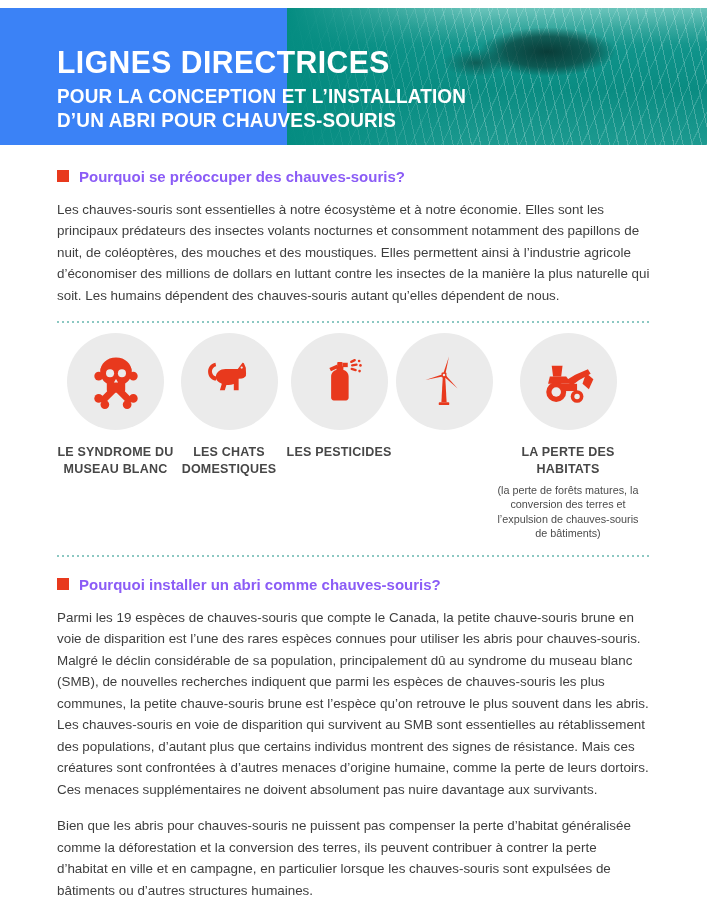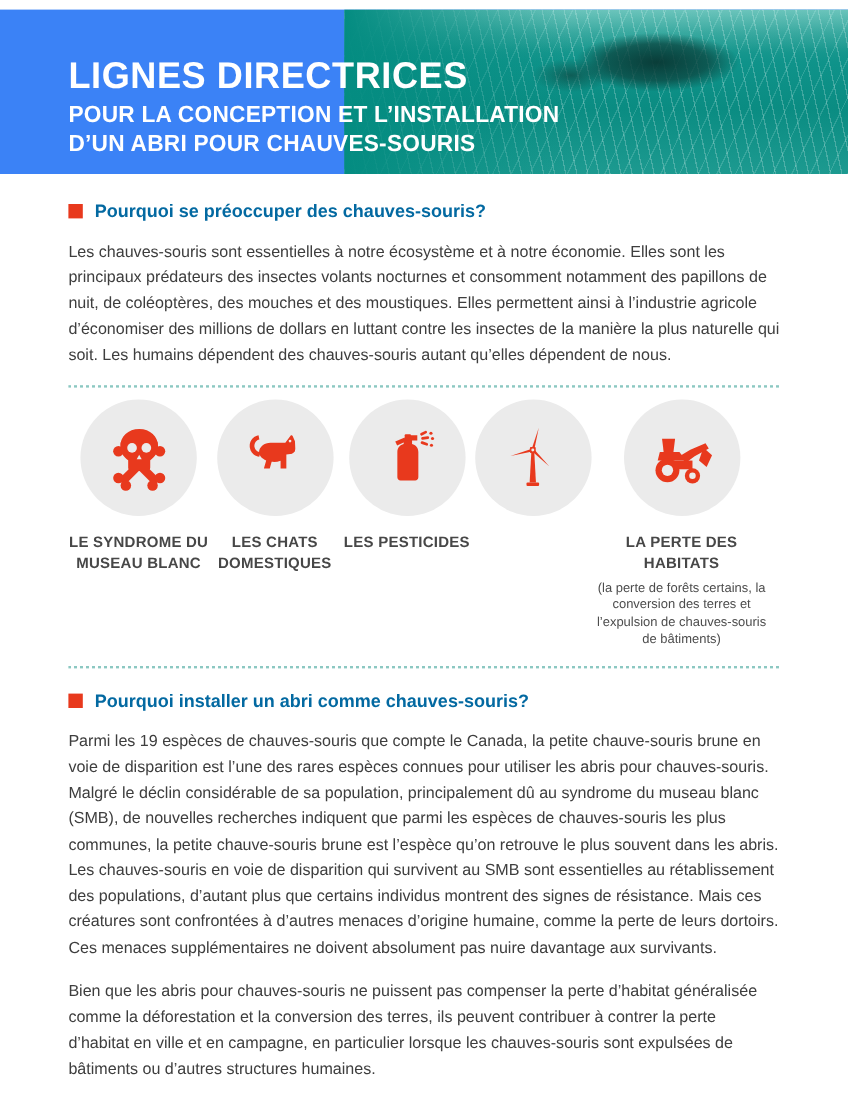--- a/index.html
+++ b/index.html
@@ -26,21 +26,21 @@
       linear-gradient(to bottom, #34a59b 0%, #0f938a 32%, #0a8c82 60%, #1d9a90 100%);
   }
   .banner-text { position:absolute; left:57px; top:39px; color:#ffffff;
     transform:scaleX(.97); transform-origin:left top; }
   .banner-title { font-size:31px; font-weight:bold; letter-spacing:.5px; line-height:1; }
   .banner-sub { font-size:19.5px; font-weight:bold; line-height:1.22; margin-top:7px; letter-spacing:.2px; }
   
   .content { position:absolute; left:0; top:145px; width:707px; padding:0 57px; }
   .section-heading {
     position:relative; padding-left:22px; margin-top:23px;
-    color:#0369a1; font-weight:bold; font-size:15px; line-height:1.25;
+    color:#8b5cf6; font-weight:bold; font-size:15px; line-height:1.25;
   }
   .sq {
     position:absolute; left:0; top:2px; width:12px; height:12px; background:#e8391d;
     display:inline-block;
   }
   p.body {
     margin-top:12px; font-size:13.4px; line-height:21.5px; color:#3e3e3e;
     text-align:left;
   }
   .dotted {
@@ -181,21 +181,21 @@
               <path d="M52 22l8 7-5 11-7-6z"></path>
               <circle cx="19" cy="43" r="11"></circle>
               <circle cx="42" cy="48" r="7"></circle>
               <rect x="19" y="34" width="23" height="8"></rect>
             </g>
             <circle cx="19" cy="43" r="5.2" fill="#ebebeb"></circle>
             <circle cx="42" cy="48" r="3" fill="#ebebeb"></circle>
           </svg>
         </div>
         <div class="threat-label">LA PERTE DES HABITATS</div>
-        <div class="threat-sub" style="margin-top:6px;">(la perte de forêts certains, la conversion des terres et l’expulsion de chauves-souris de bâtiments)</div>
+        <div class="threat-sub" style="margin-top:6px;">(la perte de forêts matures, la conversion des terres et l’expulsion de chauves-souris de bâtiments)</div>
       </div>
 
     </div>
 
     <div class="dotted" style="margin-top:14px;"></div>
 
     <div class="section-heading" style="margin-top:19px;">
       <span class="sq"></span>
       <span>Pourquoi installer un abri comme chauves-souris?</span>
     </div>

